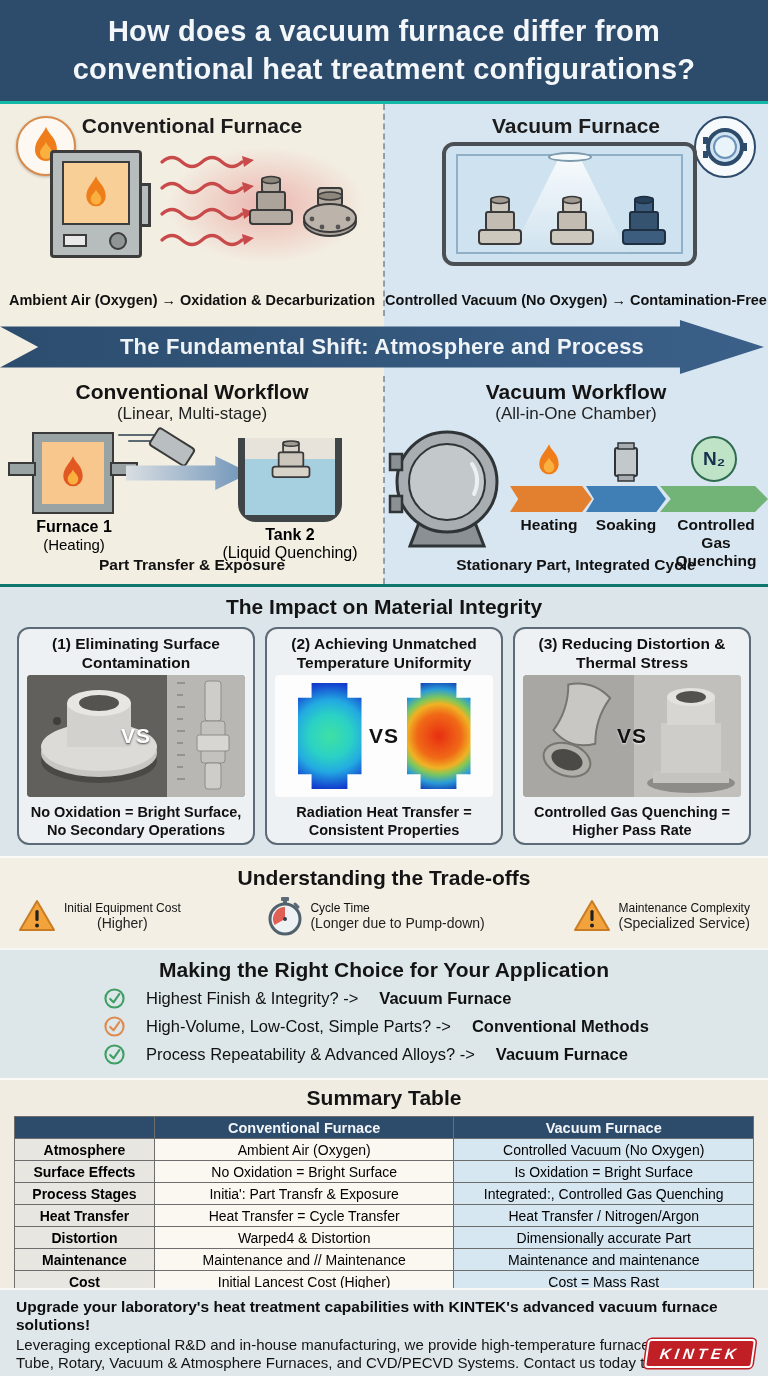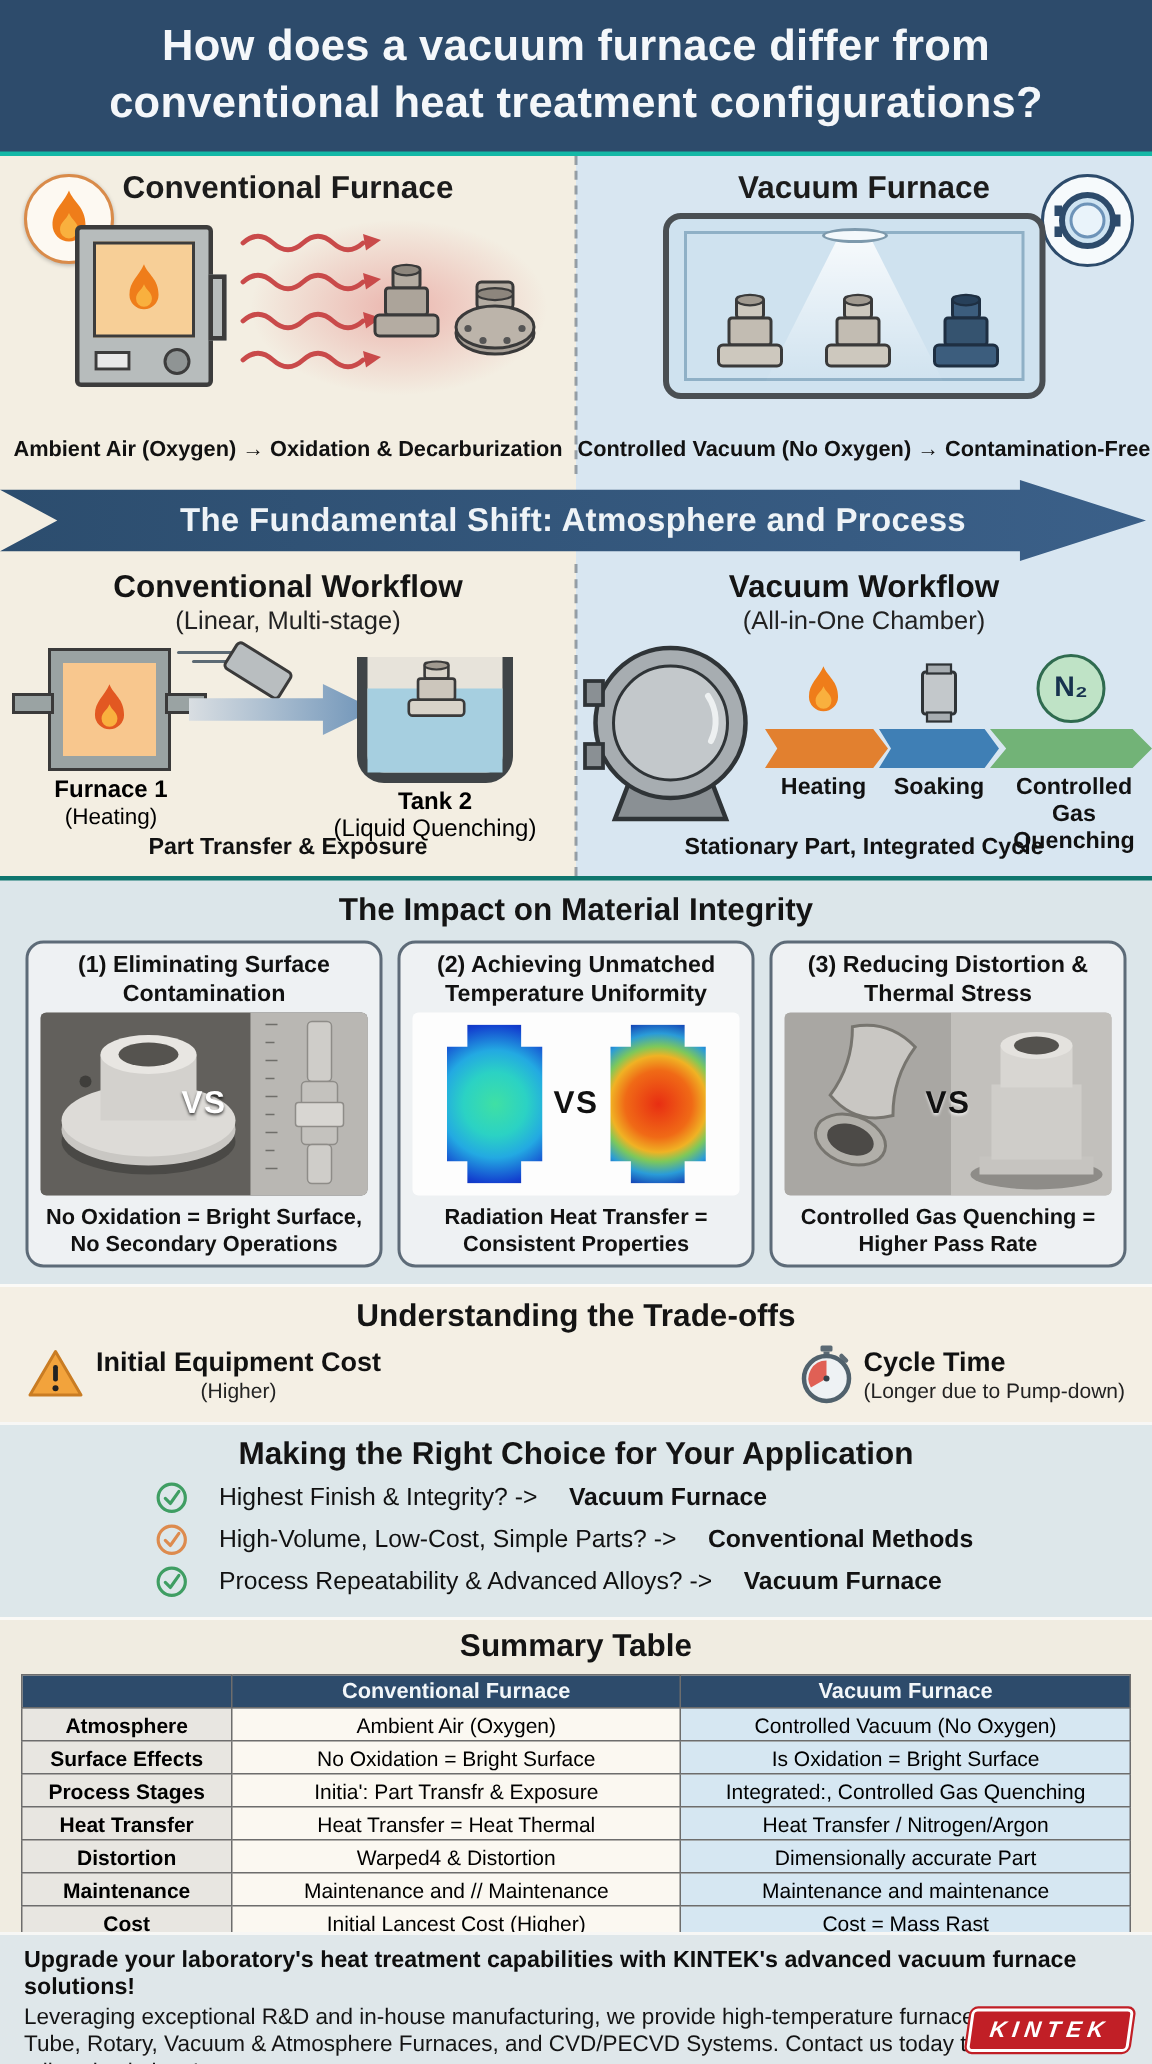--- a/index.html
+++ b/index.html
@@ -78,21 +78,21 @@
   .vs { position:absolute; top:50%; left:50%; transform:translate(-50%,-50%); font-size:21px; font-weight:800; letter-spacing:1px; }
   .vs.light { color:#fff; text-shadow:0 1px 2px rgba(0,0,0,.7); }
   .vs.dark { color:#111; text-shadow:0 1px 2px rgba(255,255,255,.7); }
   .heat { width:64px; height:106px; }
   .spool { clip-path:polygon(22% 0, 78% 0, 78% 14%, 100% 14%, 100% 86%, 78% 86%, 78% 100%, 22% 100%, 22% 86%, 0 86%, 0 14%, 22% 14%); }
 
   
   .tradeoffs { height:92px; background:#f4efe4; border-top:2px solid #fbfaf7; padding-top:8px; }
   .to-items { display:flex; justify-content:space-between; padding:6px 18px 0 18px; }
   .to-item { display:flex; align-items:center; gap:8px; }
-  .to-text .t { font-size:18px; font-weight:700; color:#111; }
+  .to-text .t { font-size:12px; font-weight:400; color:#111; }
   .to-text .s { font-size:14px; color:#222; text-align:center; }
 
   
   .choice { height:130px; background:#dde7ea; border-top:2px solid #f7f7f5; padding-top:8px; }
   .ch-items { width:560px; margin:6px auto 0 auto; }
   .ch-row { display:flex; align-items:center; gap:21px; margin-bottom:7px; }
   .ch-row .q { font-size:16.5px; color:#111; }
   .ch-row .a { font-size:16.5px; font-weight:700; color:#111; }
 
   
@@ -413,20 +413,31 @@
           <circle cx="17" cy="23" r="15" fill="#eef2f4" stroke="#50616c" stroke-width="3"></circle>
           <path d="M17 23 L17 11 A12 12 0 0 0 6.6 29 Z" fill="#e06055"></path>
           <circle cx="17" cy="23" r="2" fill="#33414a"></circle>
         </svg>
         <div class="to-text">
           <div class="t">Cycle Time</div>
           <div class="s">(Longer due to Pump-down)</div>
         </div>
       </div>
 
+      <div class="to-item">
+        <svg width="38" height="34" viewBox="0 0 38 34">
+          <path d="M19 2 L36 31 L2 31 Z" fill="#f2a33c" stroke="#c97c23" stroke-width="2" stroke-linejoin="round"></path>
+          <rect x="17.4" y="11" width="3.2" height="11" rx="1.5" fill="#222"></rect>
+          <circle cx="19" cy="26.5" r="2" fill="#222"></circle>
+        </svg>
+        <div class="to-text">
+          <div class="t">Maintenance Complexity</div>
+          <div class="s">(Specialized Service)</div>
+        </div>
+      </div>
 
     </div>
   </section>
 
   <section class="choice">
     <h2 class="sect-h2">Making the Right Choice for Your Application</h2>
     <div class="ch-items">
 
       <div class="ch-row">
         <svg width="21" height="21" viewBox="0 0 22 22">
@@ -479,21 +490,21 @@
           <td class="conv">No Oxidation = Bright Surface</td>
           <td class="vac">Is Oxidation = Bright Surface</td>
         </tr>
         <tr>
           <td class="lbl">Process Stages</td>
           <td class="conv">Initia': Part Transfr &amp; Exposure</td>
           <td class="vac">Integrated:, Controlled Gas Quenching</td>
         </tr>
         <tr>
           <td class="lbl">Heat Transfer</td>
-          <td class="conv">Heat Transfer = Heat Thermal</td>
+          <td class="conv">Heat Transfer = Cycle Transfer</td>
           <td class="vac">Heat Transfer / Nitrogen/Argon</td>
         </tr>
         <tr>
           <td class="lbl">Distortion</td>
           <td class="conv">Warped4 &amp; Distortion</td>
           <td class="vac">Dimensionally accurate Part</td>
         </tr>
         <tr>
           <td class="lbl">Maintenance</td>
           <td class="conv">Maintenance and // Maintenance</td>

